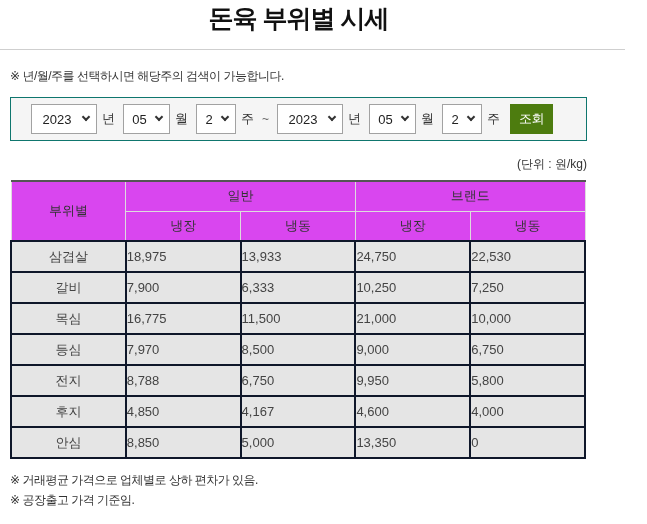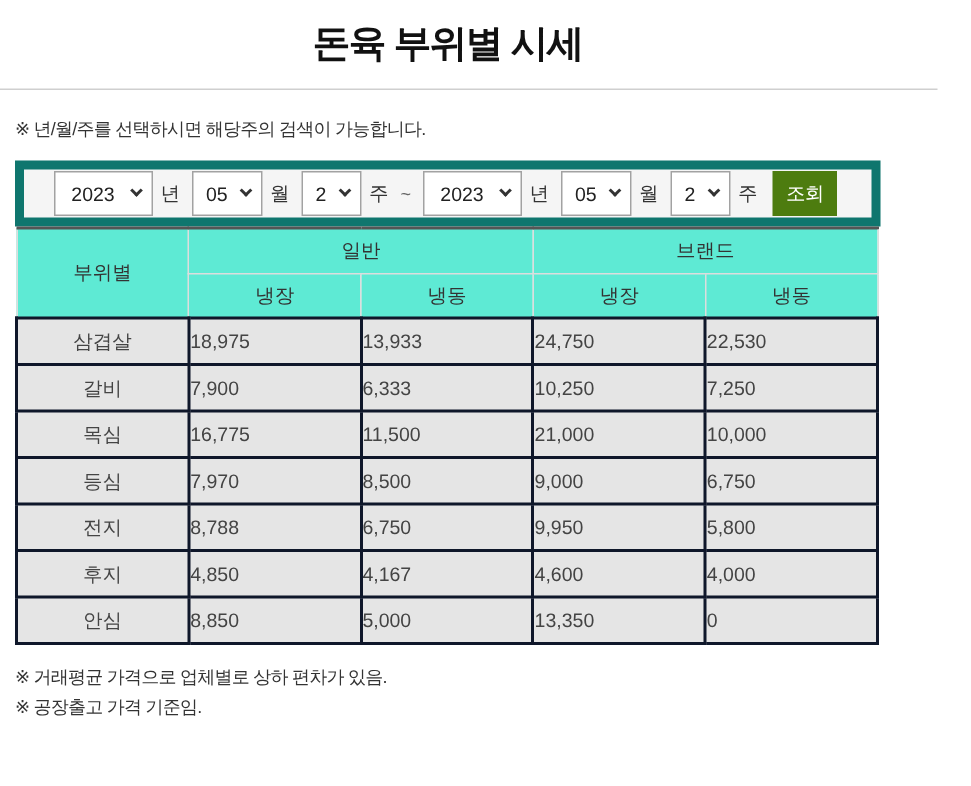--- a/index.html
+++ b/index.html
@@ -3,21 +3,21 @@
 <meta charset="utf-8">
 <style>
   * { margin: 0; padding: 0; box-sizing: border-box; }
   html, body { background: #fff; }
   body {
     width: 647px; height: 524px;
     font-family: "Liberation Sans", "DejaVu Sans", sans-serif;
     color: #333;
     overflow: hidden;
   }
-  .page { position: relative; width: 574px; height: 524px; padding-top: 10px; border-radius: 19px; }
+  .page { position: relative; width: 574px; height: 524px; padding-top: 0; border-radius: 19px; }
 
   .page-title {
     width: 577px; margin-left: 10px;
     text-align: center;
     font-size: 25px; font-weight: bold; color: #111;
     letter-spacing: -1px;
     padding: 2px 0 14px 0;
   }
   .title-divider {
     width: 625px; height: 0;
@@ -27,21 +27,21 @@
   .guide-note {
     margin: 18px 0 12px 10px;
     font-size: 12px; color: #333;
     letter-spacing: -0.5px;
   }
 
   .search-box {
     margin-left: 10px;
     width: 577px; height: 44px;
     background: #f5f5f5;
-    border: 6px solid #0f766e;
+    border: 1px solid #0f766e;
     display: flex; align-items: center;
     padding-left: 20px;
   }
   .select-wrap { position: relative; display: inline-block; }
   .search-box select {
     height: 30px;
     border: 1px solid #a2a2a2;
     border-radius: 0;
     background: #fff;
     font-family: "Liberation Sans", "DejaVu Sans", sans-serif;
@@ -79,21 +79,21 @@
   }
 
   table.price-table {
     margin-left: 10px;
     width: 576px;
     border-collapse: collapse;
     border-top: 2px solid #555;
     font-size: 13px; color: #444;
   }
   .price-table th {
-    background: #5eead4;
+    background: #d946ef;
     border: 1px solid #ddd;
     height: 30px;
     font-weight: normal; color: #333;
     text-align: center;
   }
   .price-table td {
     border: 2px solid #0f172a;
     height: 31px;
     background: #e5e5e5;
   }
@@ -159,20 +159,21 @@
       <select class="sel-week">
         <option>2</option>
       </select>
       <i class="chevron"></i>
     </span>
     <span class="unit-suffix">주</span>
 
     <button class="search-button">조회</button>
   </div>
 
+  <div class="unit-label">(단위 : 원/kg)</div>
 
   <table class="price-table">
     <colgroup>
       <col style="width:20%">
         <col style="width:20%">
         <col style="width:20%">
         <col style="width:20%">
         <col style="width:20%">
     </colgroup>
     <thead>

